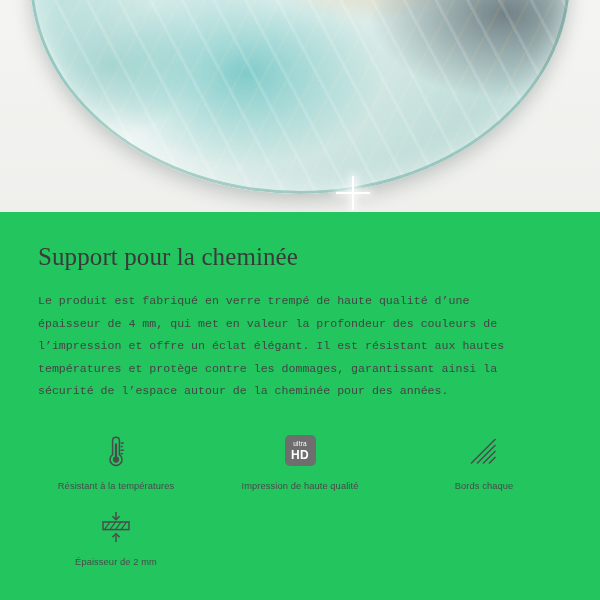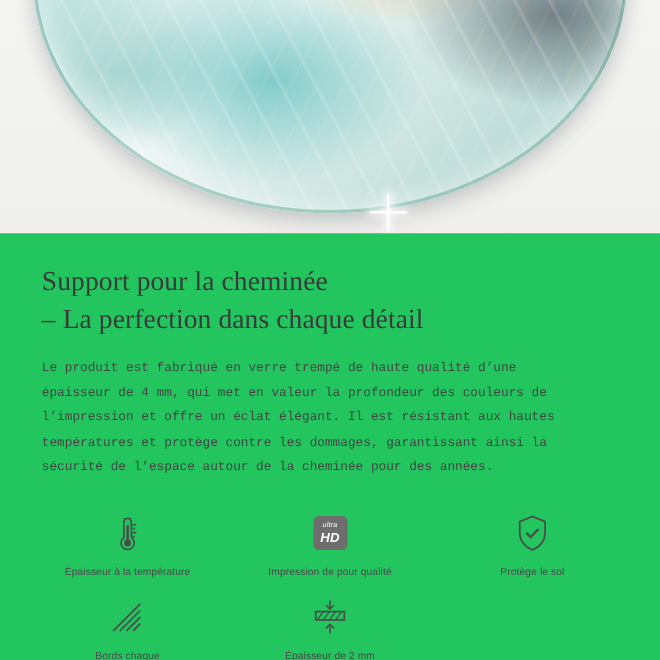--- a/index.html
+++ b/index.html
@@ -153,21 +153,20 @@
     width: 31px;
     height: 31px;
     border-radius: 5px;
     background: #6e6e6e;
     color: #ffffff;
     display: flex;
     flex-direction: column;
     align-items: center;
     justify-content: center;
     line-height: 1;
-    font-style: italic;
   }
   .hd-badge .hd-top {
     font-size: 6.5px;
     letter-spacing: 0.2px;
     margin-bottom: 1px;
   }
   .hd-badge .hd-bot {
     font-size: 12px;
     font-weight: bold;
     letter-spacing: 0.3px;
@@ -182,58 +181,48 @@
     <div class="hero-bg"></div>
     <div class="glass-disc">
       <div class="marble-veins"></div>
     </div>
     <div class="sparkle"></div>
   </div>
 
   <div class="content">
     <h1 class="headline">
       <span>Support pour la cheminée</span>
-      <span class="line2">– La perfection dans chaque détail</span>
     </h1>
     <p class="body-text">Le produit est fabriqué en verre trempé de haute qualité d’une épaisseur de 4 mm, qui met en valeur la profondeur des couleurs de l’impression et offre un éclat élégant. Il est résistant aux hautes températures et protège contre les dommages, garantissant ainsi la sécurité de l’espace autour de la cheminée pour des années.</p>
   </div>
 
   <div class="features">
 
     <div class="feature">
       <div class="feature-icon">
         <svg width="30" height="36" viewBox="0 0 30 36" fill="none" stroke="#4b4b4b" stroke-width="1.5">
           <path d="M15 4.2c-2 0-3.4 1.5-3.4 3.3v14.1a6 6 0 1 0 6.8 0V7.5c0-1.8-1.4-3.3-3.4-3.3z"></path>
           <circle cx="15" cy="26.6" r="3.1" fill="#4b4b4b" stroke="none"></circle>
           <rect x="13.9" y="10.5" width="2.2" height="14" fill="#4b4b4b" stroke="none"></rect>
           <path d="M19.6 10h3.2M19.6 13.6h2.2M19.6 17.2h3.2M19.6 20.8h2.2"></path>
         </svg>
       </div>
-      <div class="feature-label">Épaisseur à la température</div>
+      <div class="feature-label">Résistant à la températures</div>
     </div>
 
     <div class="feature">
       <div class="feature-icon">
         <div class="hd-badge">
           <span class="hd-top">ultra</span>
           <span class="hd-bot">HD</span>
         </div>
       </div>
-      <div class="feature-label">Impression de pour qualité</div>
-    </div>
-
-    <div class="feature">
-      <div class="feature-icon">
-        <svg width="34" height="38" viewBox="0 0 34 38" fill="none" stroke="#4b4b4b" stroke-width="1.6">
-          <path d="M17 3.5 5.5 8.2v10.2c0 7.3 4.9 13 11.5 15.6 6.6-2.6 11.5-8.3 11.5-15.6V8.2L17 3.5z"></path>
-          <path d="M11.6 18.4l3.8 3.9 7.2-7.4" stroke-width="2.1"></path>
-        </svg>
-      </div>
-      <div class="feature-label">Protège le sol</div>
-    </div>
+      <div class="feature-label">Impression de haute qualité</div>
+    </div>
+
 
 
     <div class="feature">
       <div class="feature-icon">
         <svg width="34" height="32" viewBox="0 0 34 32" fill="none" stroke="#4b4b4b" stroke-width="1.5">
           <path d="M4 28.5 28.5 4"></path>
           <path d="M10 28.5 28.5 10"></path>
           <path d="M16 28.5 28.5 16"></path>
           <path d="M22 28.5 28.5 22"></path>
         </svg>

